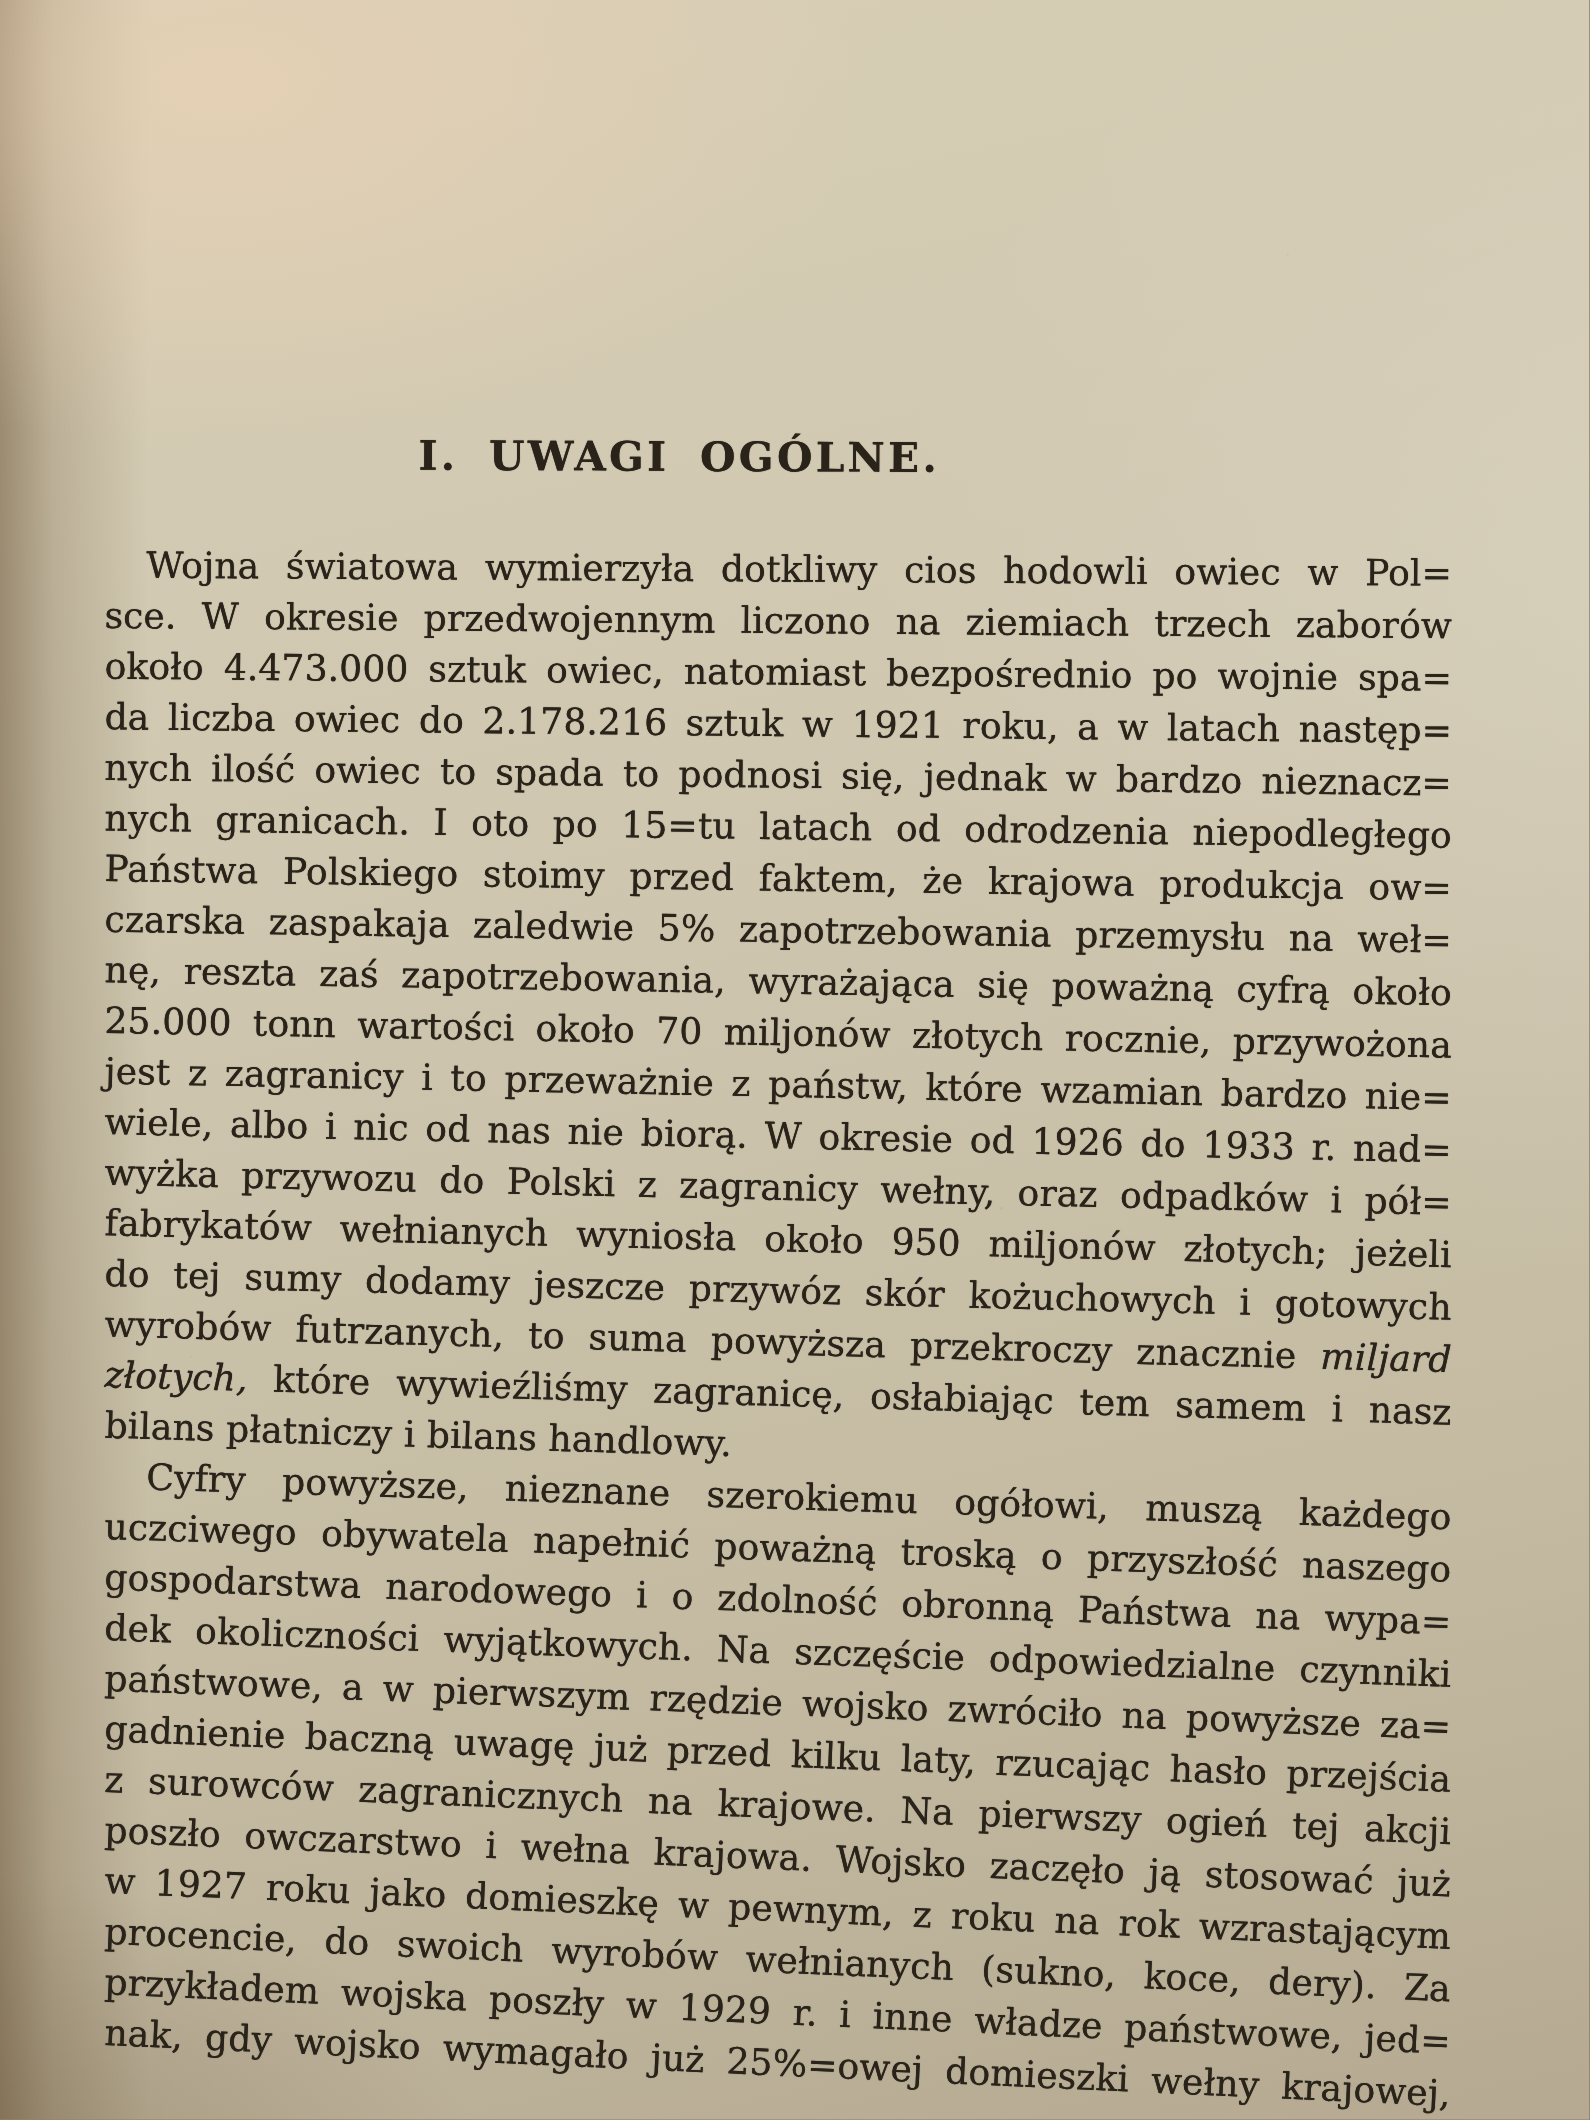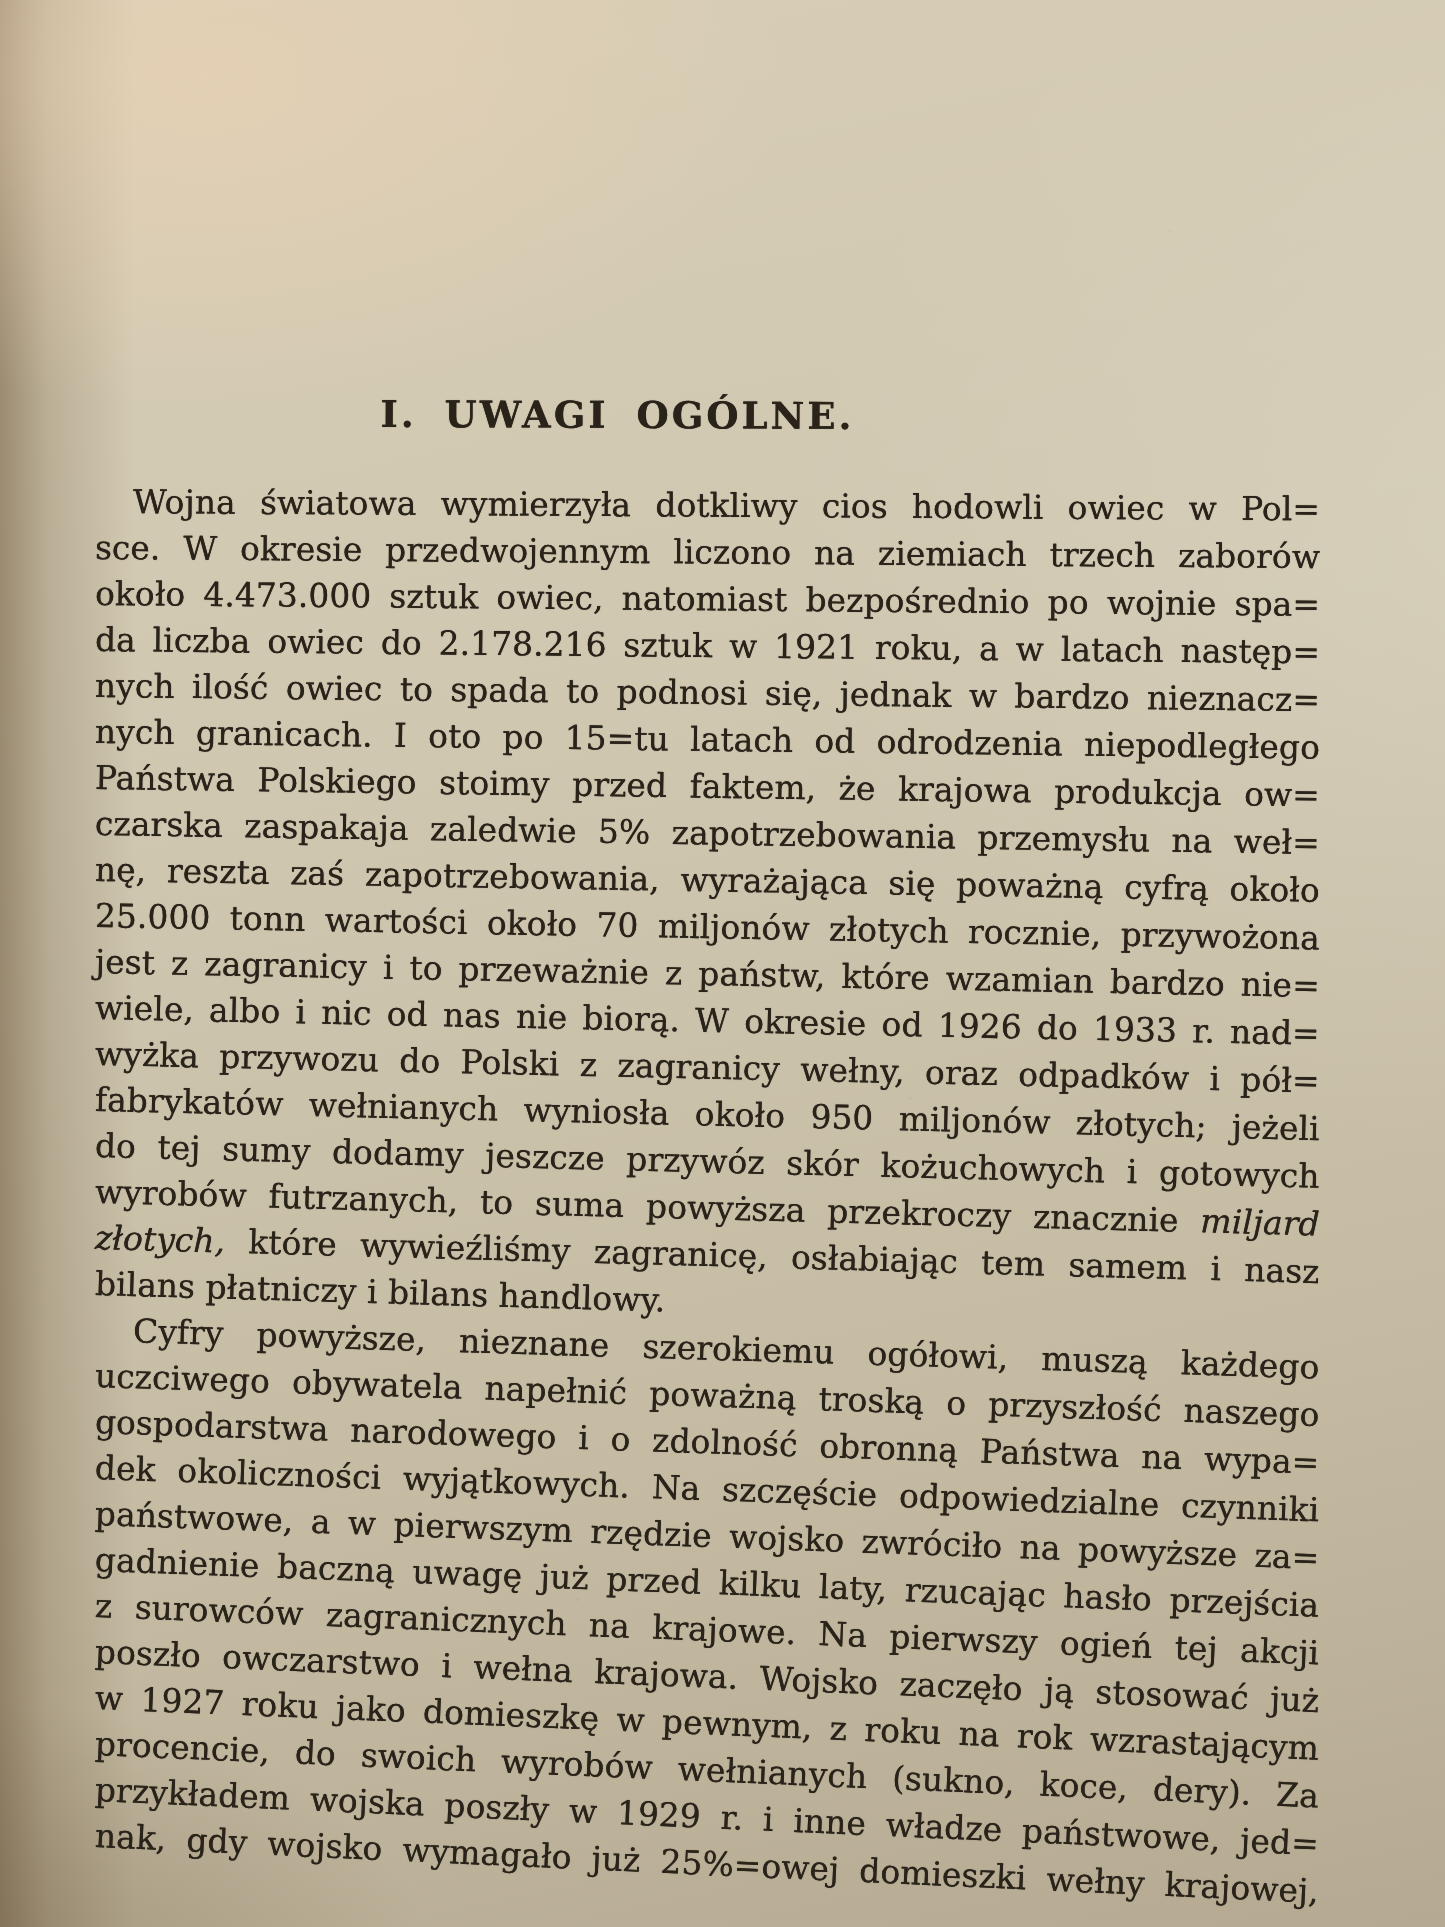--- a/index.html
+++ b/index.html
@@ -33,21 +33,21 @@
     text-align:center;
     transform:translateX(-90px) rotate(0.25deg);
     font-size:37px;
     font-weight:bold;
     letter-spacing:3px;
     word-spacing:12px;
     text-shadow:0 0 0.7px currentColor;
   }
   .text-block{
     position:absolute;
-    left:95px;top:479px;width:1225px;
+    left:95px;top:491px;width:1225px;
   }
   .line{
     height:46px;
     line-height:46px;
     font-size:33px;
     text-align:justify;
     text-align-last:justify;
     transform-origin:0 50%;
     text-shadow:0 0 0.7px currentColor;
     white-space:normal;

